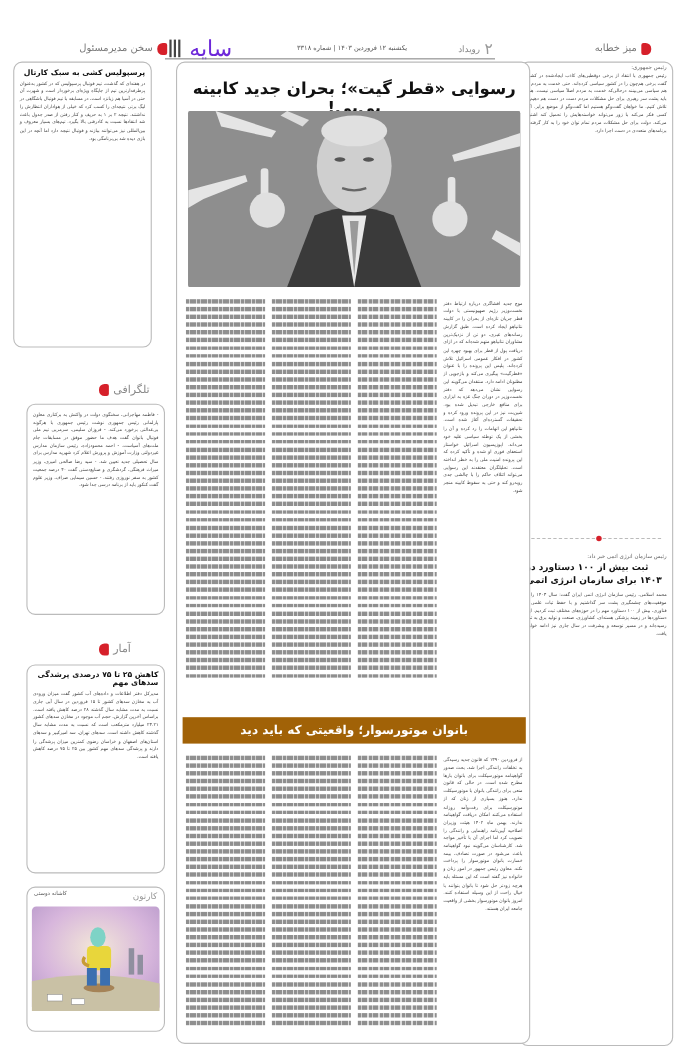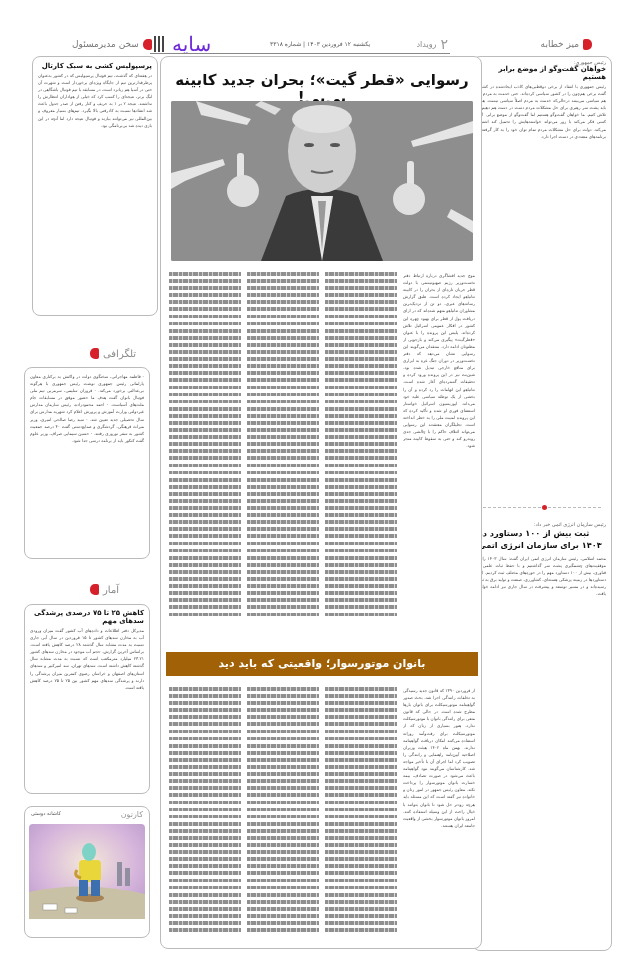--- a/index.html
+++ b/index.html
@@ -29,21 +29,21 @@
   
   #right-col { top: 56px; right: 8px; width: 140px; height: 895px; }
   .kicker { font-size: 5px; color: #666; padding: 2px 5px 0 5px; }
   .small-headline { font-size: 7px; font-weight: bold; color: #111; padding: 0 5px 2px 5px; }
   .col-body { padding: 0 5px; }
   .divider-dots { height: 8px; margin: 4px 10px; border-top: 1px dashed #bbb; position: relative; }
   .divider-dots::after { content: ""; position: absolute; left: 50%; top: -3px; width: 5px; height: 5px; border-radius: 50%; background: #d6202a; }
   .mid-headline { font-size: 8.2px; font-weight: bold; text-align: left; color: #111; line-height: 12px; padding: 0 5px; }
 
   
-  #left-top { top: 56px; left: 32px; width: 126px; height: 260px; }
+  #left-top { top: 56px; left: 12px; width: 126px; height: 260px; }
   #left-tel { top: 367px; left: 24px; width: 126px; height: 192px; }
   #left-amar { top: 604px; left: 24px; width: 126px; height: 190px; }
   #left-cartoon { top: 806px; left: 24px; width: 126px; height: 132px; }
   .left-sec { position: absolute; left: 90px; display: flex; align-items: center; gap: 4px; font-size: 10px; color: #888; font-family: "DejaVu Serif", serif; }
   .left-sec .red-tab { width: 9px; height: 11px; background: #d6202a; border-radius: 5px 2px 2px 5px; }
 
   
   #main { top: 56px; left: 160px; width: 322px; height: 893px; }
   .main-title { position: absolute; top: 14px; left: 0; width: 322px; text-align: center; font-size: 15px; font-weight: 900; color: #111; font-family: "DejaVu Sans", sans-serif; letter-spacing: -0.3px; }
   .photo { position: absolute; top: 44px; left: 10px; width: 302px; height: 160px; background: #8d8d8d; overflow: hidden; border-radius: 2px; }
@@ -74,21 +74,20 @@
     </div>
   <div class="sec-label" id="sec-left">
     <span class="red-tab left"></span>
     <span>سخن مدیرمسئول</span>
   </div>
 </div>
 <div class="header-rule"></div>
 
 <div class="box" id="right-col">
   <div class="kicker">رئیس جمهوری:</div>
-  <div class="small-headline">خواهان گفت‌وگو از موضع برابر هستیم</div>
   <div class="col-body txt" style="height:420px;overflow:hidden;">رئیس جمهوری با انتقاد از برخی دوقطبی‌های کاذب ایجادشده در کشور گفت برخی هم‌چون را در کشور سیاسی کرده‌اند. حتی خدمت به مردم را هم سیاسی می‌بینند درحالی‌که خدمت به مردم اصلاً سیاسی نیست. همه باید پشت سر رهبری برای حل مشکلات مردم دست در دست هم دهیم و تلاش کنیم. ما خواهان گفت‌وگو هستیم اما گفت‌وگو از موضع برابر. اگر کسی فکر می‌کند با زور می‌تواند خواسته‌هایش را تحمیل کند اشتباه می‌کند. دولت برای حل مشکلات مردم تمام توان خود را به کار گرفته و برنامه‌های متعددی در دست اجرا دارد.</div>
   <div class="divider-dots"></div>
   <div class="kicker">رئیس سازمان انرژی اتمی خبر داد:</div>
   <div class="mid-headline">ثبت بیش از ۱۰۰ دستاورد در ۱۴۰۳ برای سازمان انرژی اتمی</div>
   <div class="col-body txt" style="height:370px;overflow:hidden;margin-top:4px;">محمد اسلامی، رئیس سازمان انرژی اتمی ایران گفت: سال ۱۴۰۳ را با موفقیت‌های چشمگیری پشت سر گذاشتیم و با حفظ ثبات علمی و فناوری، بیش از ۱۰۰ دستاورد مهم را در حوزه‌های مختلف ثبت کردیم. این دستاوردها در زمینه پزشکی هسته‌ای، کشاورزی، صنعت و تولید برق به ثمر رسیده‌اند و در مسیر توسعه و پیشرفت در سال جاری نیز ادامه خواهد یافت.</div>
 </div>
 
 <div class="box" id="main">
   <div class="main-title">رسوایی «قطر گیت»؛ بحران جدید کابینه بی‌بی!</div>
   <div class="photo">

